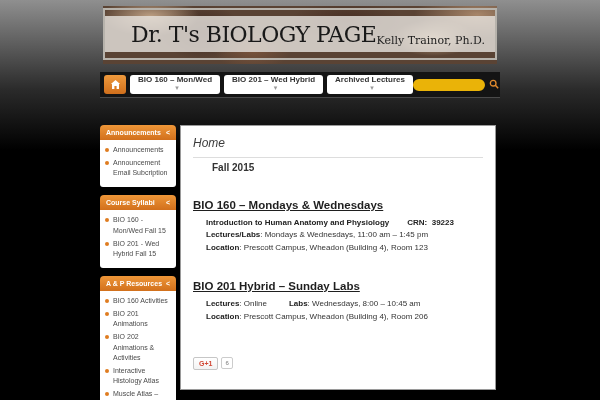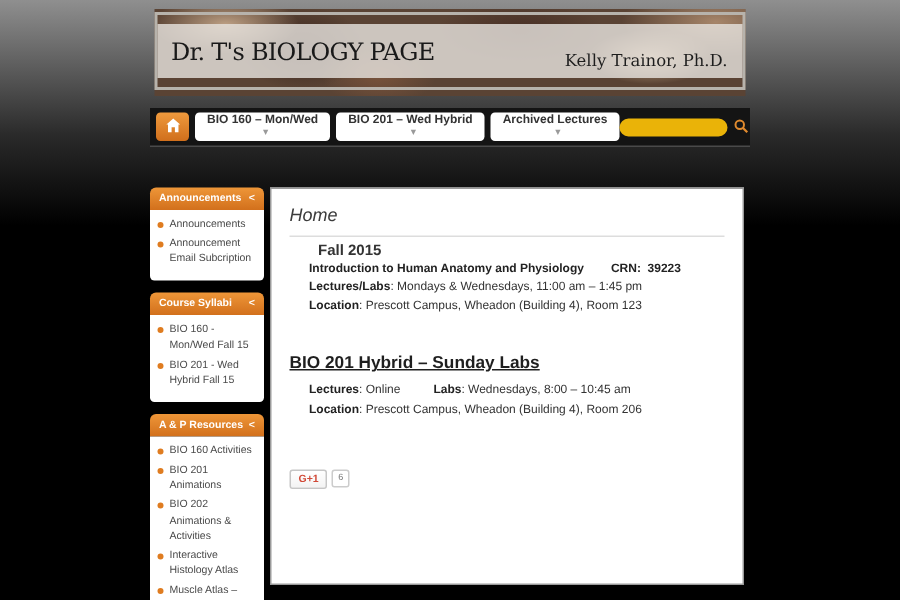--- a/index.html
+++ b/index.html
@@ -34,21 +34,21 @@
     position:absolute; left:0; top:2px; right:0; height:52px;
     border:2px solid #b7b3ac;
   }
   .banner-band {
     position:absolute; left:0; right:0; top:50%; transform:translateY(-50%);
     height:36px; background:rgba(229,226,221,.82);
     display:flex; align-items:center;
   }
   .banner-title {
     font-family:"DejaVu Serif", serif;
-    font-size:16px; color:#191919; padding-left:9px; letter-spacing:-.5px;
+    font-size:22px; color:#191919; padding-left:26px; letter-spacing:-.5px;
     white-space:nowrap;
   }
   .banner-sub {
     font-family:"DejaVu Serif", serif;
     font-size:11px; color:#1d1d1d; margin-left:auto; padding:12px 10px 0 0;
     white-space:nowrap;
   }
 
   
   .nav {
@@ -249,20 +249,21 @@
         </div>
       </div>
 
     </div>
 
     <div class="main">
       <div class="page-title">Home</div>
       <div class="term-heading">Fall 2015</div>
 
       
+      <span class="course-heading">BIO 160 – Mondays &amp; Wednesdays</span>
       <div class="course-details">
         <div>
           <b>Introduction to Human Anatomy and Physiology</b><span class="crn-gap"></span><b><span>CRN:</span>&nbsp;&nbsp;<span>39223</span></b>
         </div>
         <div>
           <b>Lectures/Labs</b><span>:  Mondays &amp; Wednesdays, 11:00 am – 1:45 pm</span>
         </div>
         <div>
           <b>Location</b><span>:  Prescott Campus, Wheadon (Building 4), Room 123</span>
         </div>

